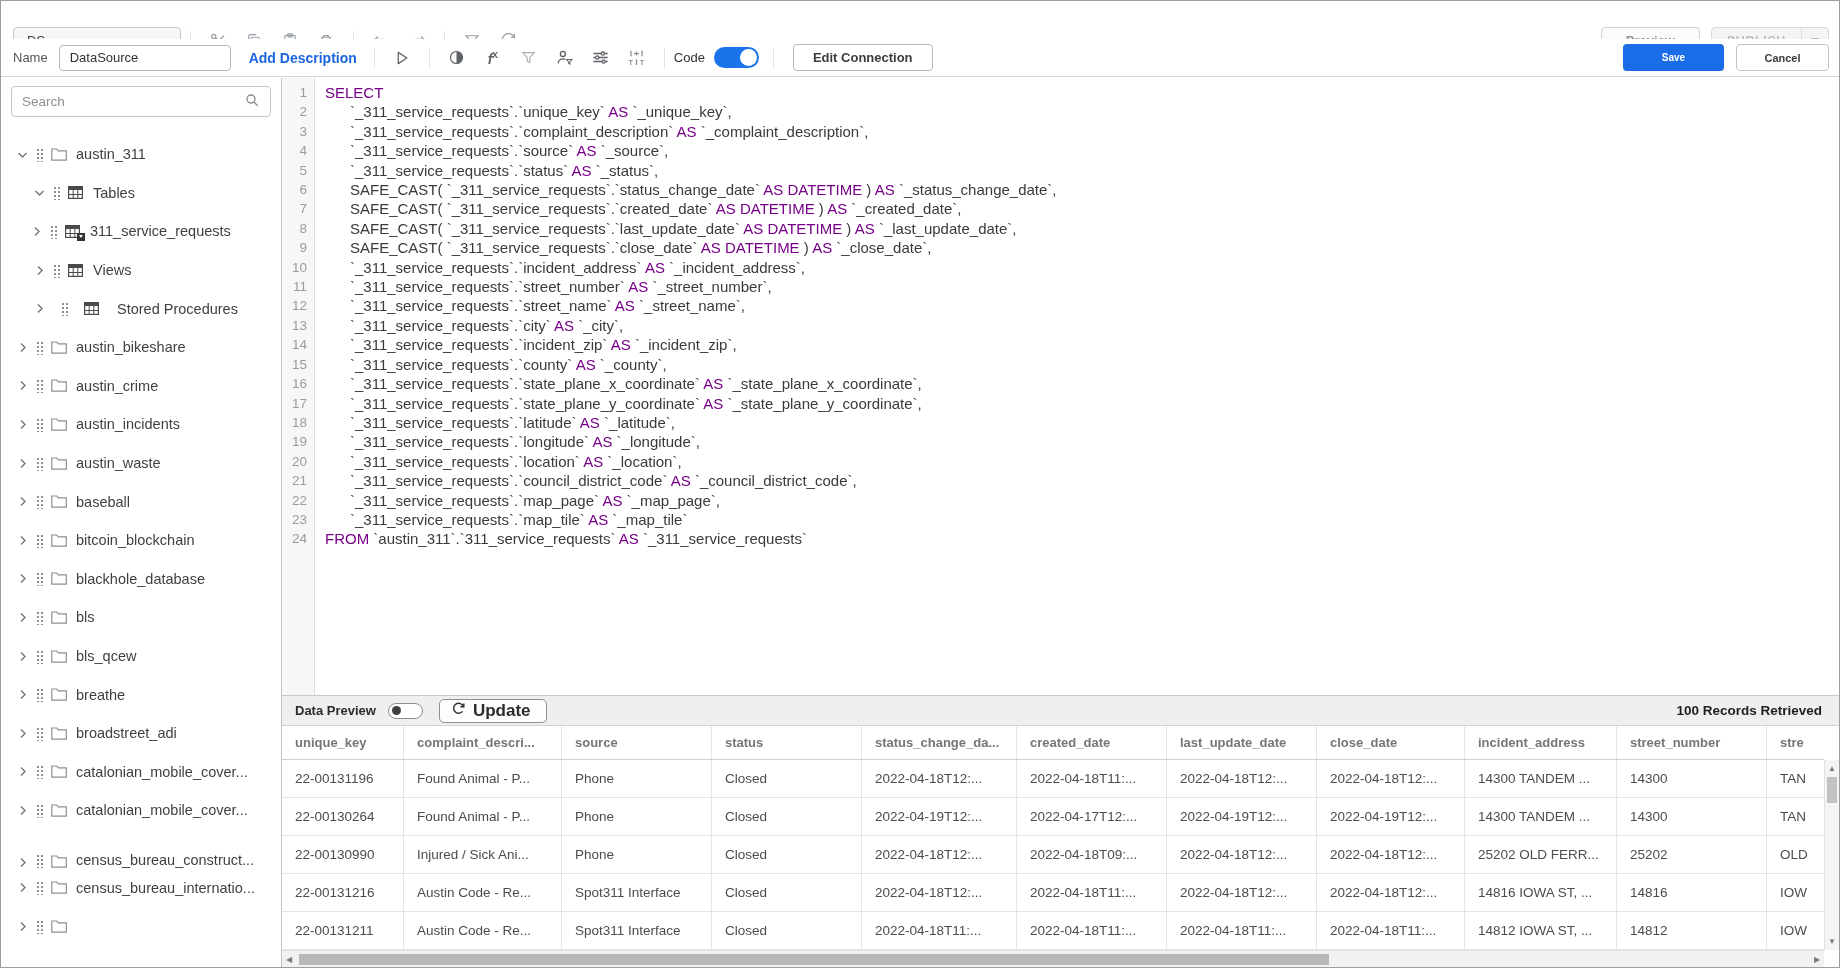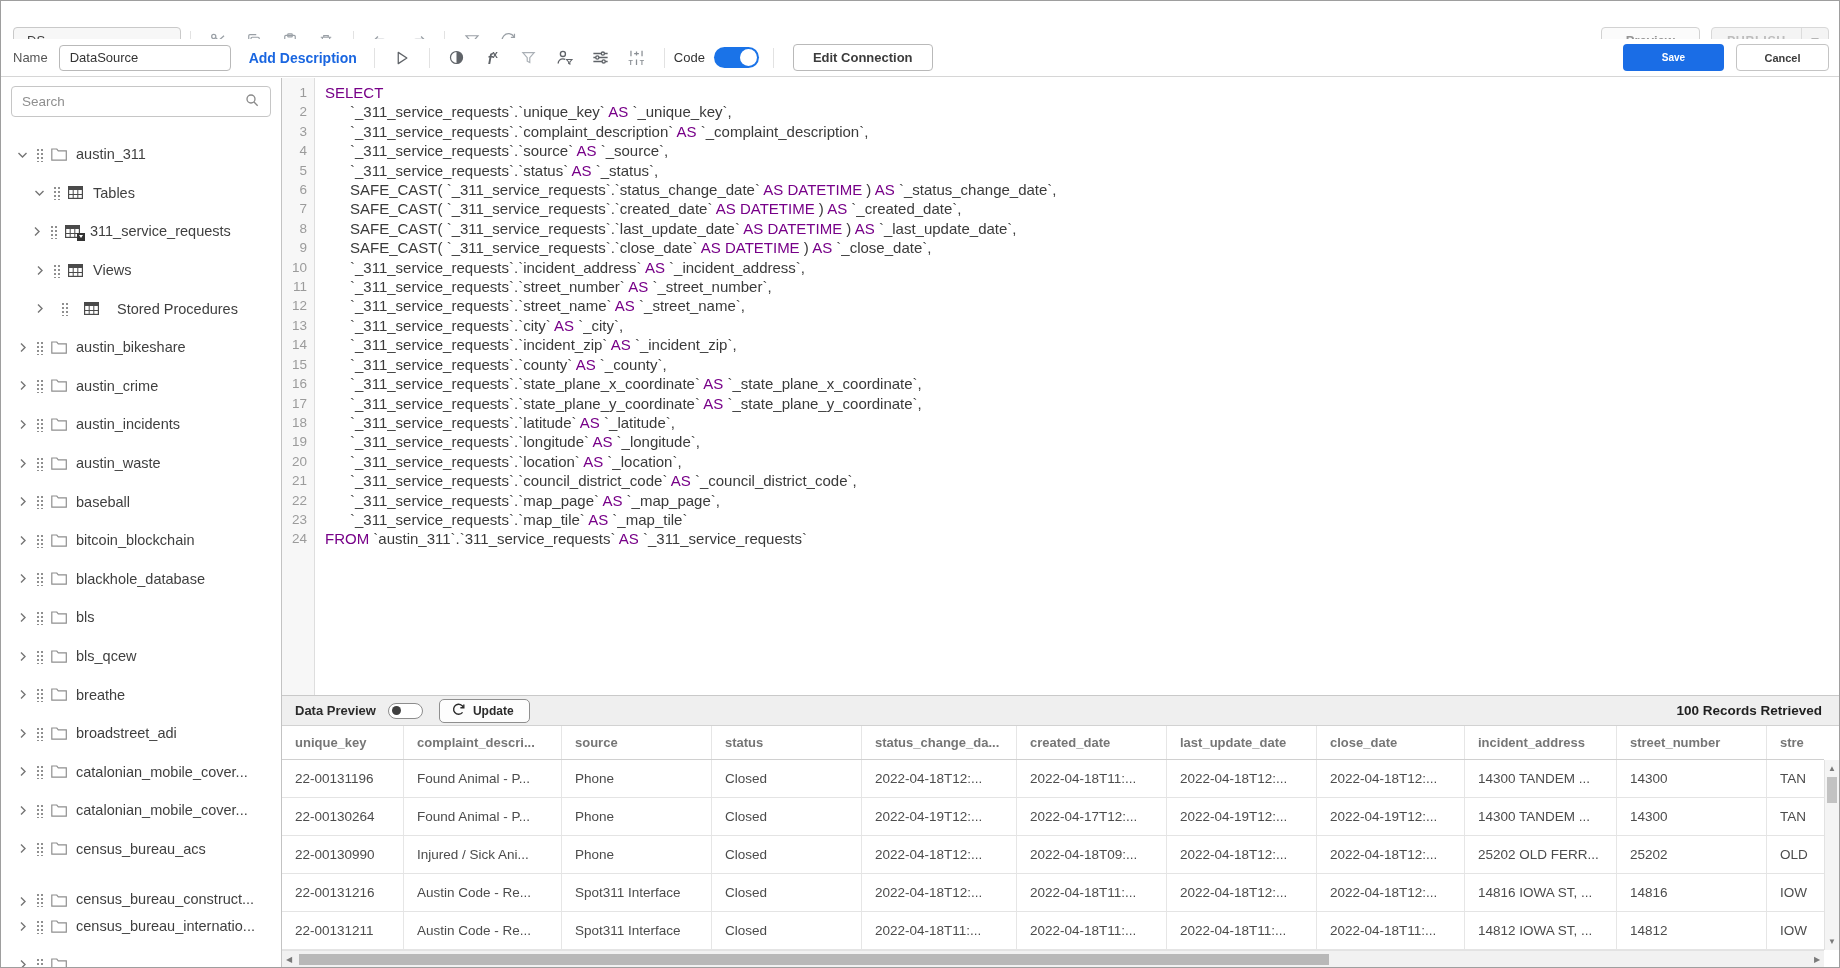--- a/index.html
+++ b/index.html
@@ -68,21 +68,21 @@
   .code { padding:5px 0 0 10px; font-size:15px; line-height:19.4px; color:#3a3a3a; white-space:pre; overflow:hidden; }
   .kw { color:#770088; }
   
   .preview-bar { height:31px; flex:none; background:#efefef; border-top:1px solid #c9c9c9;
     border-bottom:1px solid #d2d2d2; display:flex; align-items:center; padding:0 13px; }
   .pv-title { font-size:13px; font-weight:700; color:#2b2b2b; }
   .toggle-off { width:35px; height:16px; border-radius:9px; border:1px solid #8d8d8d; background:#fff;
     position:relative; margin:0 16px 0 12px; cursor:pointer; }
   .toggle-off .knob { position:absolute; left:3px; top:2.5px; width:9px; height:9px; border-radius:50%; background:#3f3f3f; }
   .btn-update { height:24px; border:1px solid #8f8f8f; border-radius:5px; background:#fdfdfd;
-    display:flex; align-items:center; gap:7px; padding:0 15px 0 11px; font-size:12px; font-weight:700; color:#2b2b2b; }
+    display:flex; align-items:center; gap:7px; padding:0 15px 0 11px; font-size:17px; font-weight:700; color:#2b2b2b; }
   .records { margin-left:auto; font-size:13.5px; font-weight:700; color:#1f1f1f; padding-right:4px; }
   
   .grid { flex:none; position:relative; background:#fff; }
   .grid-scroll-pad { margin-right:15px; overflow:hidden; }
   .g-row { display:flex; border-bottom:1px solid #e4e4e4; }
   .g-row.header { border-bottom:1px solid #d0d0d0; }
   .g-cell { flex:none; border-right:1px solid #e6e6e6; padding-left:13px; white-space:nowrap; overflow:hidden; }
   .g-row.header .g-cell { height:33px; line-height:33px; font-size:13px; font-weight:700; color:#767676; }
   .g-row.data .g-cell { height:37px; line-height:37px; font-size:13.5px; color:#4c4c4c; }
   .vscroll { position:absolute; right:0; top:34px; bottom:0; width:15px; background:#f4f4f4; border-left:1px solid #e2e2e2; }
@@ -528,34 +528,20 @@
                 <path d="M3 1.5l4 4-4 4"></path>
               </svg>
             </span>
             <span class="drag-dots"></span>
             <span class="tw-icon">
               <svg width="16" height="13" viewBox="0 0 16 13" fill="none" stroke="#8f8f8f" stroke-width="1.2">
                 <path d="M.8 1h5l1.5 1.8h8v9.4H.8z"></path>
               </svg>
             </span>
             <span class="tree-label">catalonian_mobile_cover...</span>
-          </div>
-          <div class="tree-row" style="padding-left: 13px;">
-            <span class="tw-chevron">
-              <svg width="10" height="11" viewBox="0 0 10 11" fill="none" stroke="#757575" stroke-width="1.4">
-                <path d="M3 1.5l4 4-4 4"></path>
-              </svg>
-            </span>
-            <span class="drag-dots"></span>
-            <span class="tw-icon">
-              <svg width="16" height="13" viewBox="0 0 16 13" fill="none" stroke="#8f8f8f" stroke-width="1.2">
-                <path d="M.8 1h5l1.5 1.8h8v9.4H.8z"></path>
-              </svg>
-            </span>
-            <span class="tree-label">census_bureau_acs</span>
           </div>
           <div class="tree-row" style="padding-left: 13px; align-items: flex-end;">
             <span class="tw-chevron">
               <svg width="10" height="11" viewBox="0 0 10 11" fill="none" stroke="#757575" stroke-width="1.4">
                 <path d="M3 1.5l4 4-4 4"></path>
               </svg>
             </span>
             <span class="drag-dots"></span>
             <span class="tw-icon">
               <svg width="16" height="13" viewBox="0 0 16 13" fill="none" stroke="#8f8f8f" stroke-width="1.2">

